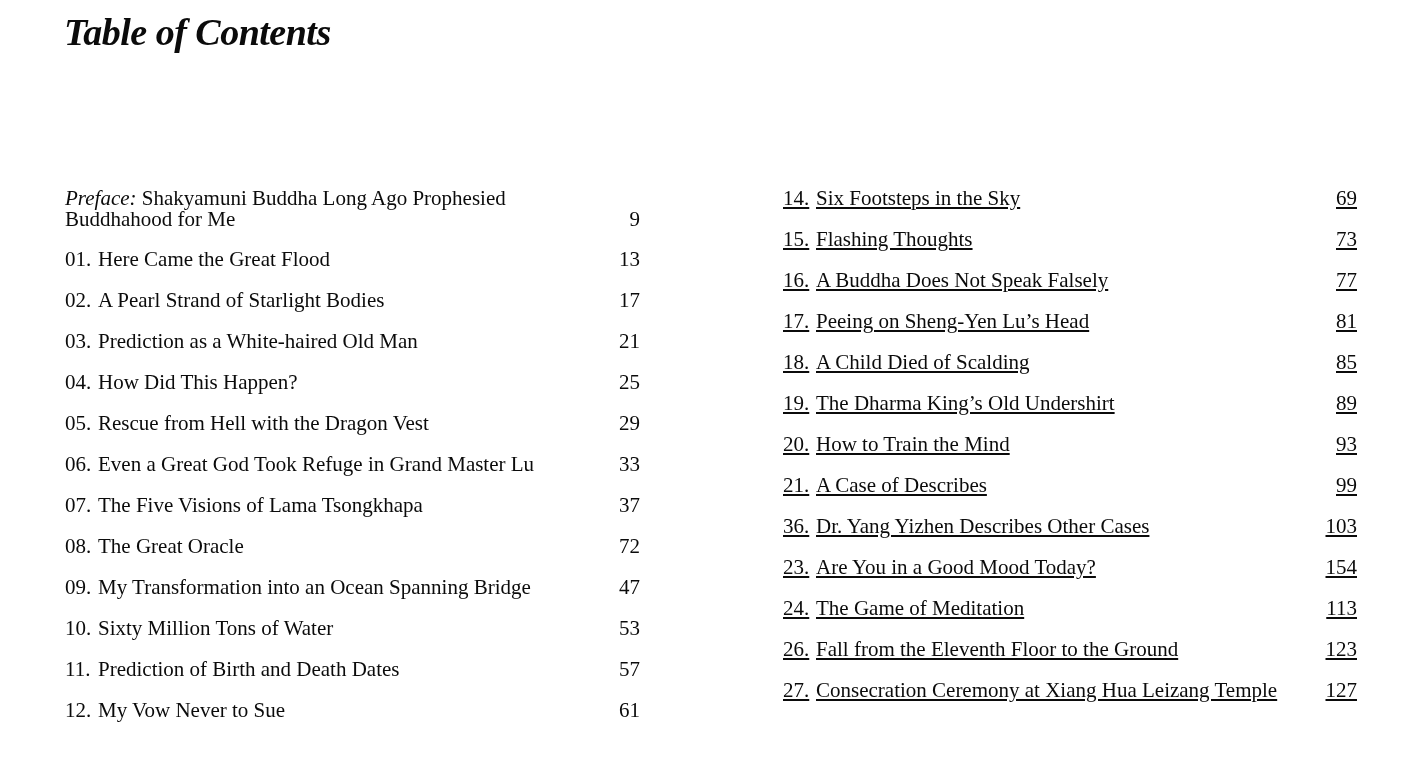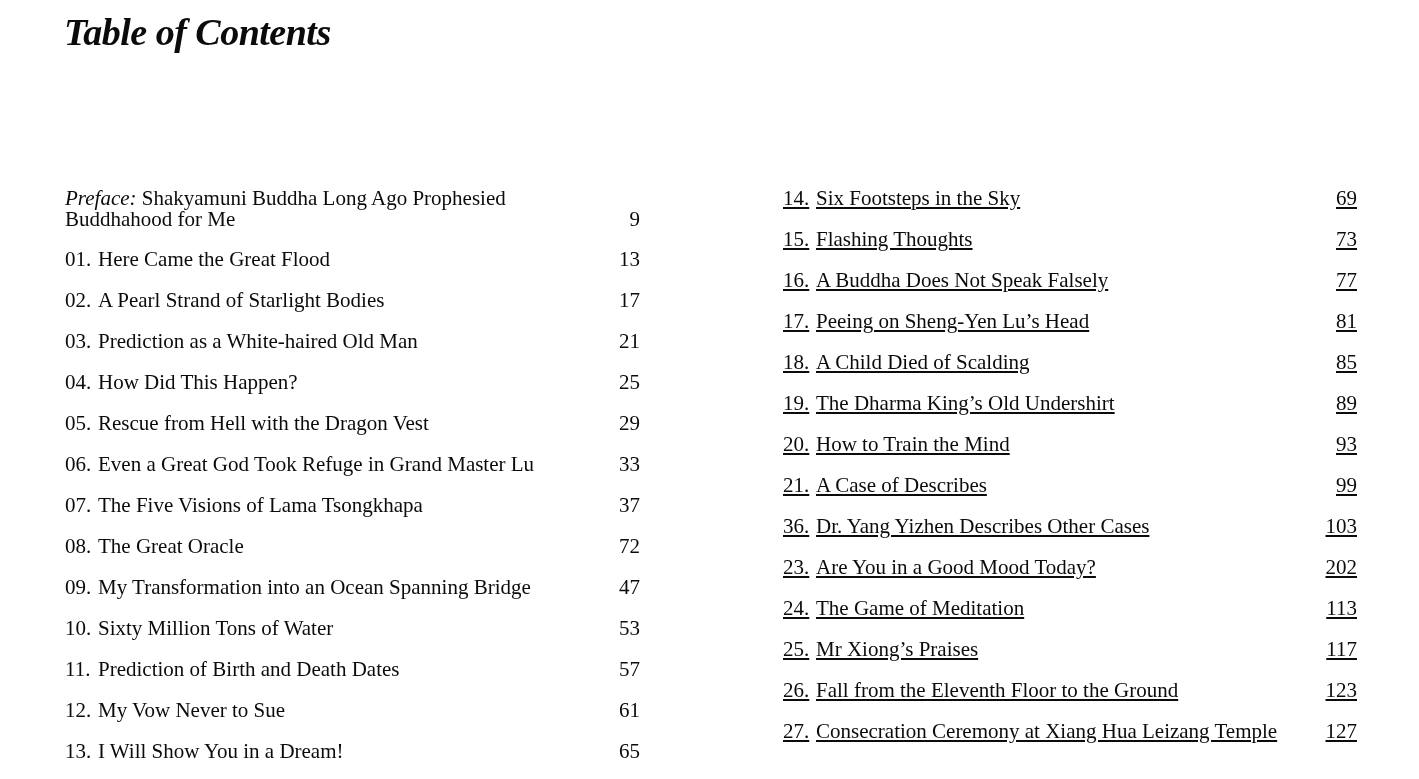--- a/index.html
+++ b/index.html
@@ -139,25 +139,20 @@
     <div class="toc-entry">
       <span class="entry-num">11.</span>
       <span class="entry-title">Prediction of Birth and Death Dates</span>
       <span class="entry-page">57</span>
     </div>
     <div class="toc-entry">
       <span class="entry-num">12.</span>
       <span class="entry-title">My Vow Never to Sue</span>
       <span class="entry-page">61</span>
     </div>
-    <div class="toc-entry">
-      <span class="entry-num">13.</span>
-      <span class="entry-title">I Will Show You in a Dream!</span>
-      <span class="entry-page">65</span>
-    </div>
   </div>
 
   <div class="toc-column right">
     <div class="toc-entry">
       <span class="entry-num">14.</span>
       <span class="entry-title">Six Footsteps in the Sky</span>
       <span class="entry-page">69</span>
     </div>
     <div class="toc-entry">
       <span class="entry-num">15.</span>
@@ -195,33 +190,28 @@
       <span class="entry-page">99</span>
     </div>
     <div class="toc-entry">
       <span class="entry-num">36.</span>
       <span class="entry-title">Dr. Yang Yizhen Describes Other Cases</span>
       <span class="entry-page">103</span>
     </div>
     <div class="toc-entry">
       <span class="entry-num">23.</span>
       <span class="entry-title">Are You in a Good Mood Today?</span>
-      <span class="entry-page">202</span>
+      <span class="entry-page">154</span>
     </div>
     <div class="toc-entry">
       <span class="entry-num">24.</span>
       <span class="entry-title">The Game of Meditation</span>
       <span class="entry-page">113</span>
     </div>
     <div class="toc-entry">
-      <span class="entry-num">25.</span>
-      <span class="entry-title">Mr Xiong’s Praises</span>
-      <span class="entry-page">117</span>
-    </div>
-    <div class="toc-entry">
       <span class="entry-num">26.</span>
       <span class="entry-title">Fall from the Eleventh Floor to the Ground</span>
       <span class="entry-page">123</span>
     </div>
     <div class="toc-entry">
       <span class="entry-num">27.</span>
       <span class="entry-title">Consecration Ceremony at Xiang Hua Leizang Temple</span>
       <span class="entry-page">127</span>
     </div>
   </div>

